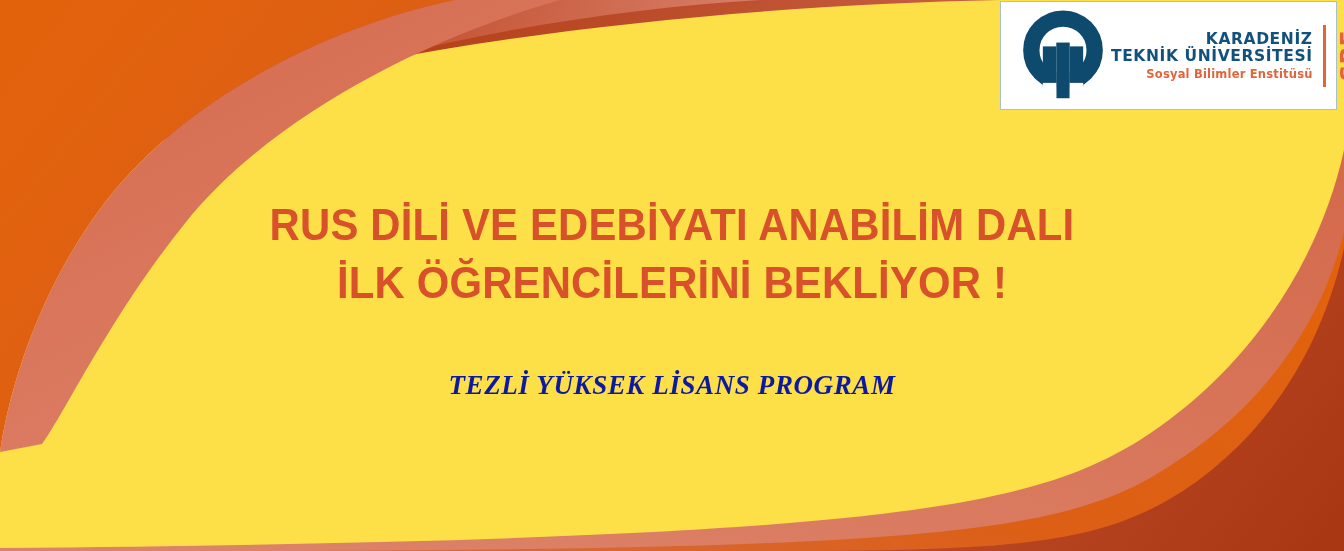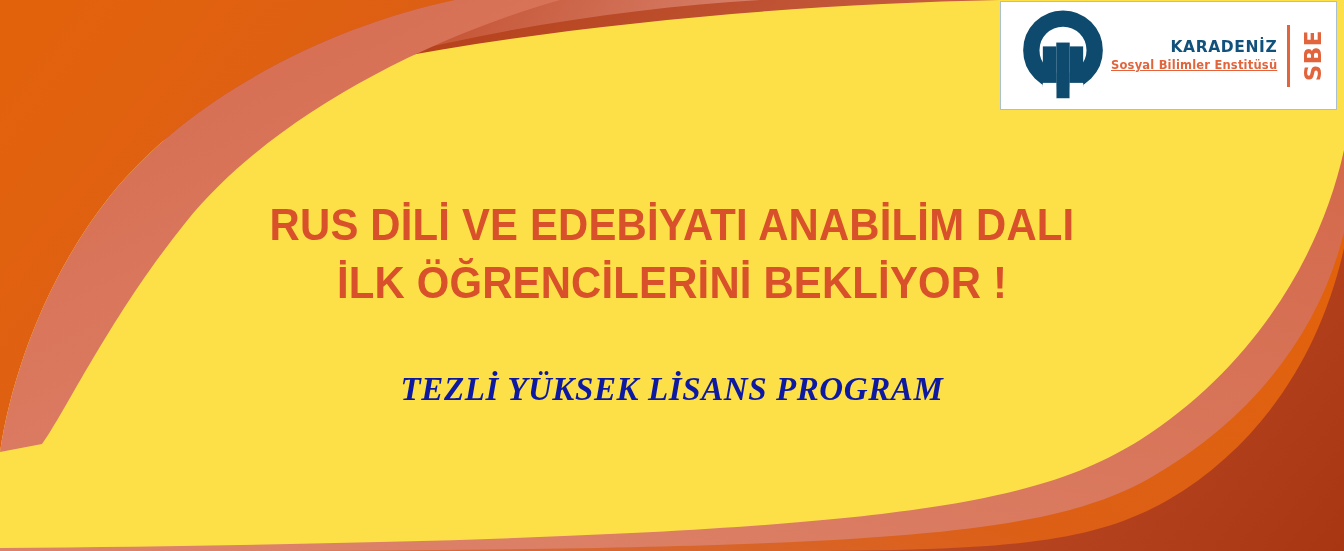--- a/index.html
+++ b/index.html
@@ -73,21 +73,20 @@
     font-family: "DejaVu Sans", sans-serif;
   }
   .wm-line3 {
     color: #e2643c;
     font-weight: bold;
     font-size: 11.5px;
     letter-spacing: 0.2px;
     white-space: nowrap;
     margin-top: 3px;
     font-family: "DejaVu Sans", sans-serif;
-    text-decoration: underline;
   }
 
   #logo-divider {
     width: 3px;
     height: 62px;
     background: #e2643c;
     margin: 0 12px 0 2px;
     flex: 0 0 auto;
   }
 
@@ -129,21 +128,21 @@
   #subtitle {
     position: absolute;
     left: 0;
     top: 366px;
     width: 1344px;
     text-align: center;
     color: #0d19a0;
     font-family: "Liberation Serif", "DejaVu Serif", serif;
     font-style: italic;
     font-weight: bold;
-    font-size: 33px;
+    font-size: 27px;
     line-height: 1.42;
     letter-spacing: 0.6px;
     cursor: pointer;
     text-decoration: none;
   }
   #subtitle .sub-line {
     display: block;
     white-space: nowrap;
   }
 </style>
@@ -220,20 +219,21 @@
 
       <rect x="43" y="36" width="14" height="58" fill="#0d4a6e"></rect>
 
       <rect x="29" y="78" width="14" height="16" fill="#ffffff"></rect>
       <rect x="57" y="78" width="14" height="16" fill="#ffffff"></rect>
     </svg>
 
     <div id="logo-text-block">
       <div id="logo-wordmark">
         <div class="wm-line1">KARADENİZ</div>
+        <div class="wm-line2">TEKNİK ÜNİVERSİTESİ</div>
         <div class="wm-line3">Sosyal Bilimler Enstitüsü</div>
       </div>
       <div id="logo-divider"></div>
       <div id="logo-sbe">SBE</div>
     </div>
   </div>
 
   <div id="headline">
     <span class="hl-line">RUS DİLİ VE EDEBİYATI ANABİLİM DALI</span>
     <span class="hl-line">İLK ÖĞRENCİLERİNİ BEKLİYOR !</span>

